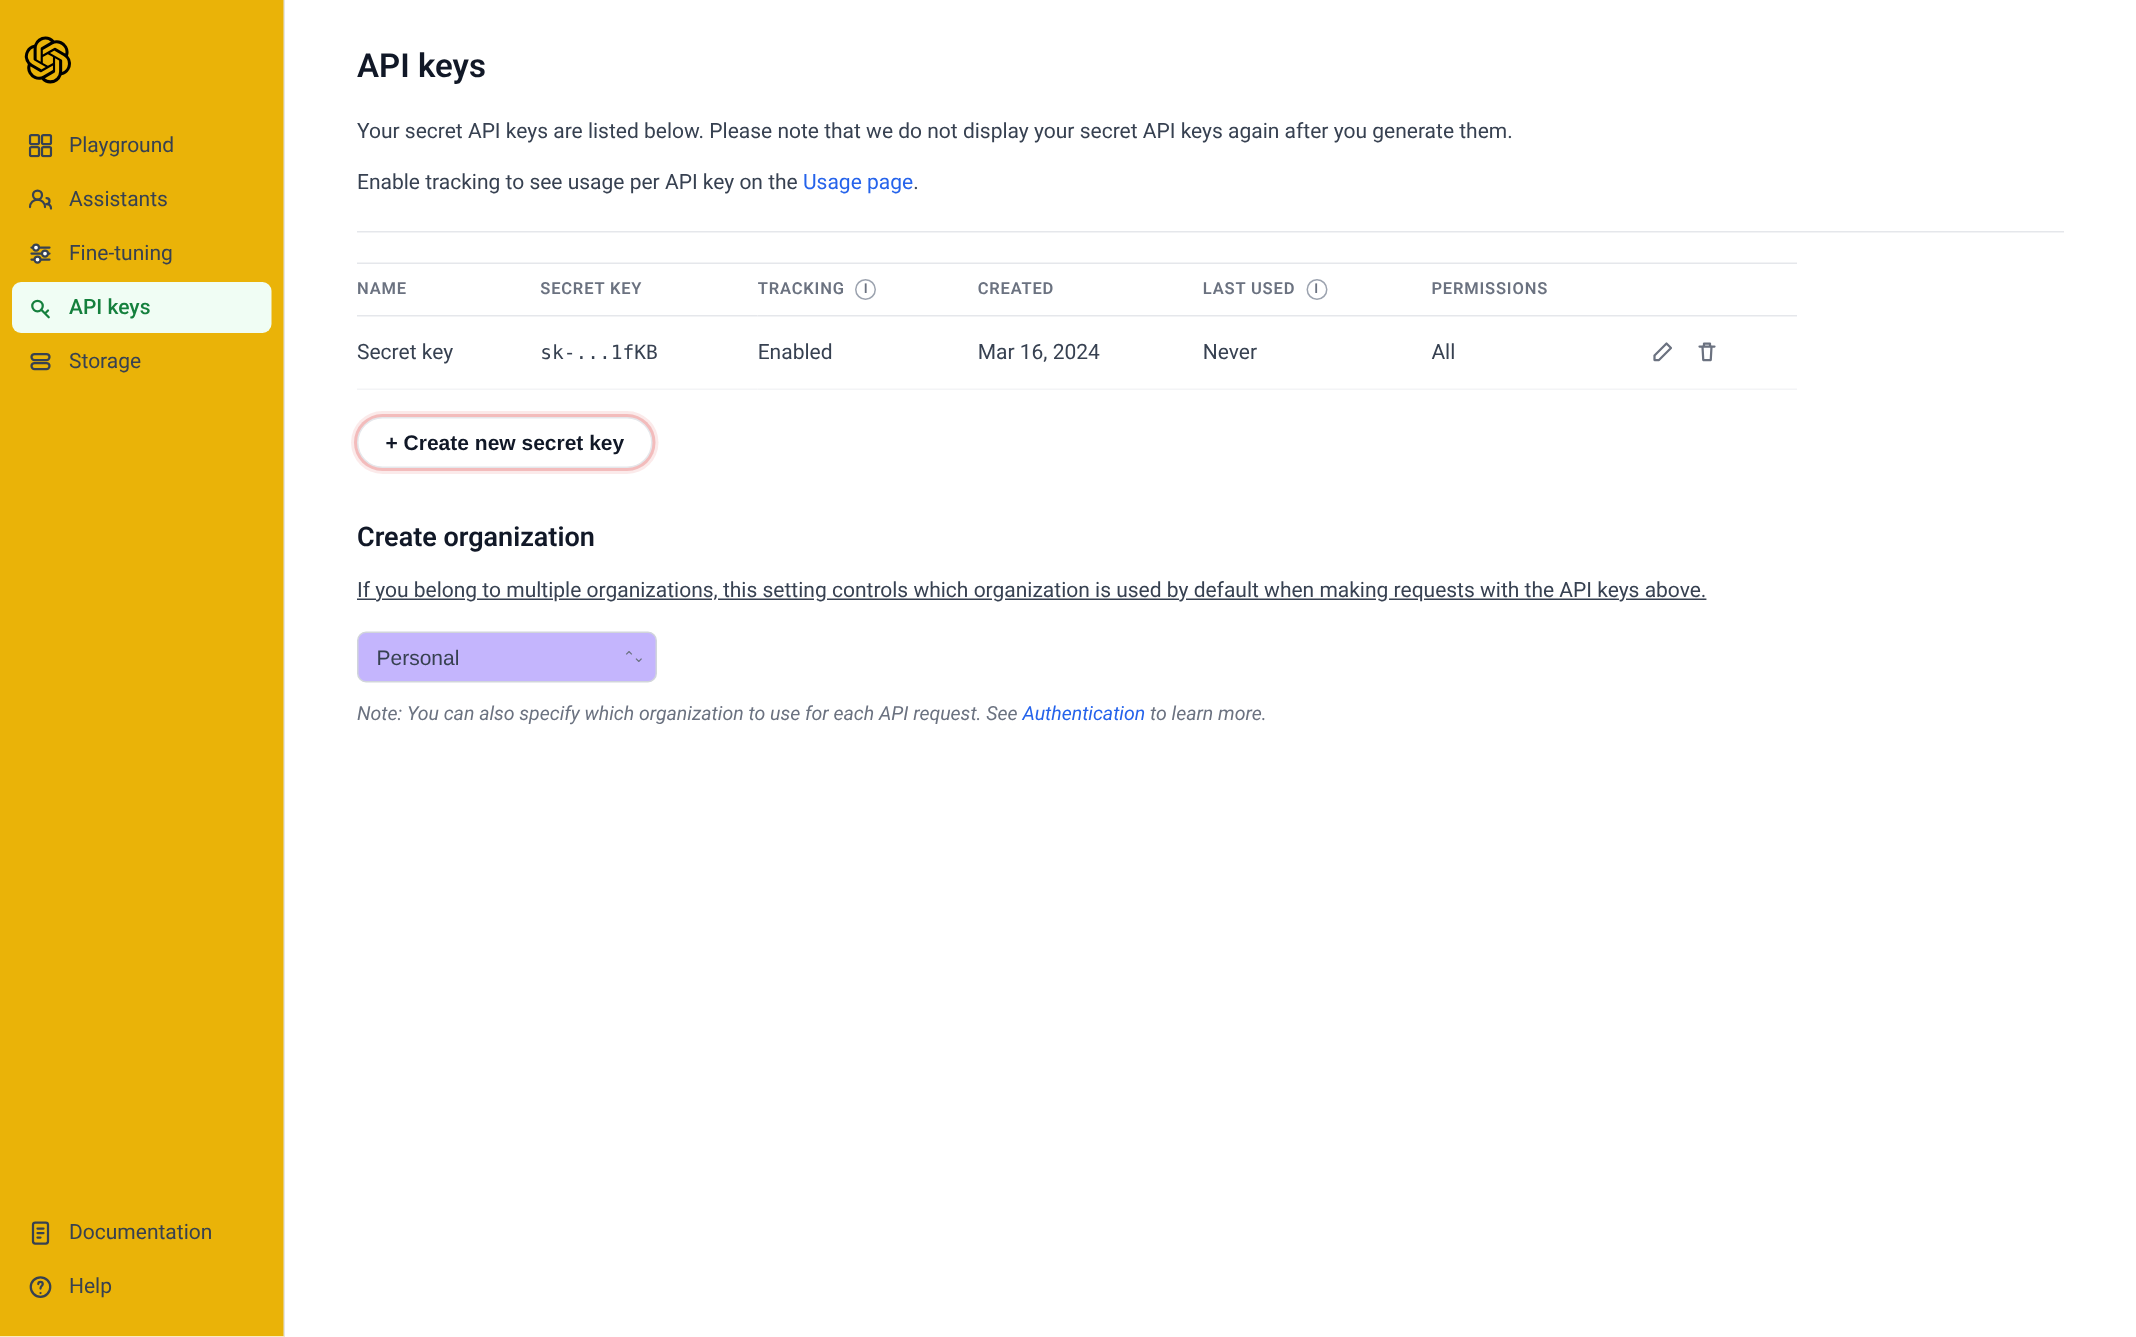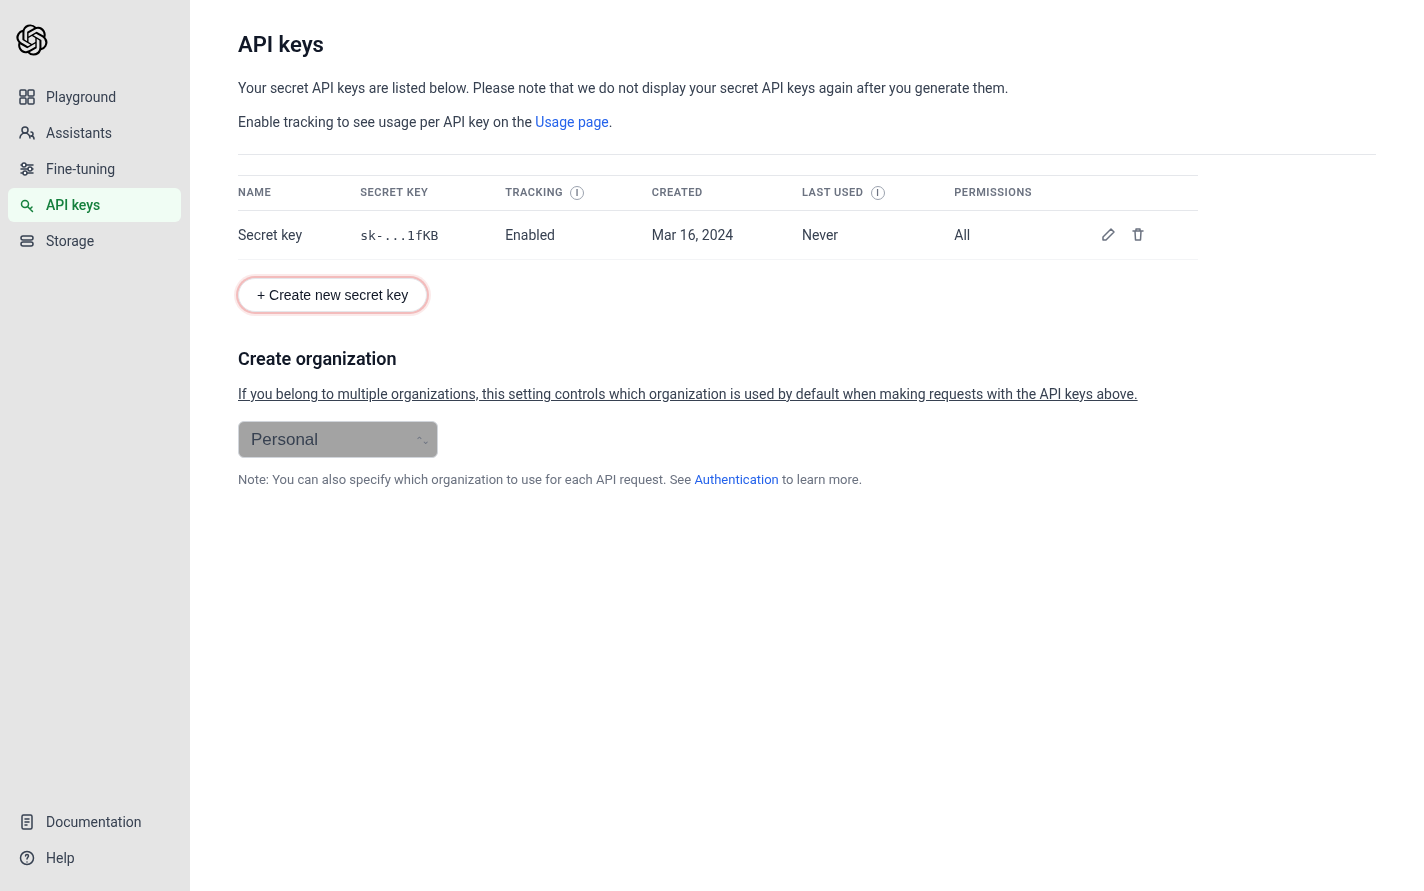--- a/index.html
+++ b/index.html
@@ -2,21 +2,21 @@
 <html><head>
   <meta charset="utf-8">
   <style>
     * { box-sizing: border-box; margin: 0; padding: 0; }
     body { font-family: -apple-system, BlinkMacSystemFont, 'Segoe UI', Roboto, sans-serif; background: #fff; display: flex; height: 100vh; overflow: hidden; }
 
     
     .sidebar {
       width: 190px;
       min-width: 190px;
-      background: #e5e5e5;
+      background: #eab308;
       border-right: 1px solid #e5e5e5;
       display: flex;
       flex-direction: column;
       padding: 16px 0;
       height: 100vh;
     }
     .sidebar-logo {
       padding: 8px 16px 20px 16px;
     }
     .sidebar-logo svg {
@@ -159,21 +159,21 @@
       align-items: flex-end;
       gap: 6px;
       padding: 8px 18px;
       border: 1.5px solid #e5e7eb;
       border-radius: 20px;
       background: #fff;
       font-size: 14px;
       color: #111827;
       cursor: pointer;
       margin-top: 18px;
-      font-weight: 400;
+      font-weight: 700;
       box-shadow: 0 0 0 2px rgba(220,50,50,0.25), 0 0 0 4px rgba(220,50,50,0.10);
     }
 
     
     .section-title {
       font-size: 18px;
       font-weight: 600;
       color: #111827;
       margin-top: 36px;
       margin-bottom: 14px;
@@ -188,23 +188,23 @@
     }
     .select-wrapper {
       position: relative;
       width: 200px;
     }
     .select-wrapper select {
       width: 100%;
       padding: 8px 42px 8px 12px;
       border: 1px solid #d1d5db;
       border-radius: 6px;
-      font-size: 17px;
-      color: #374151;
-      background: #a3a3a3;
+      font-size: 14px;
+      color: #374151;
+      background: #c4b5fd;
       cursor: pointer;
       outline: none;
       appearance: none;
       -webkit-appearance: none;
     }
     .select-wrapper::after {
       content: '⌃⌄';
       position: absolute;
       right: 10px;
       top: 50%;
@@ -212,20 +212,21 @@
       font-size: 10px;
       color: #6b7280;
       pointer-events: none;
       letter-spacing: -2px;
     }
     .note-text {
       font-size: 13px;
       color: #6b7280;
       margin-top: 14px;
       max-width: 900px;
+      font-style: italic;
     }
     .note-text a {
       color: #2563eb;
       text-decoration: none;
     }
     .divider {
       border: none;
       border-top: 1px solid #e5e7eb;
       margin: 20px 0 0 0;
     }

